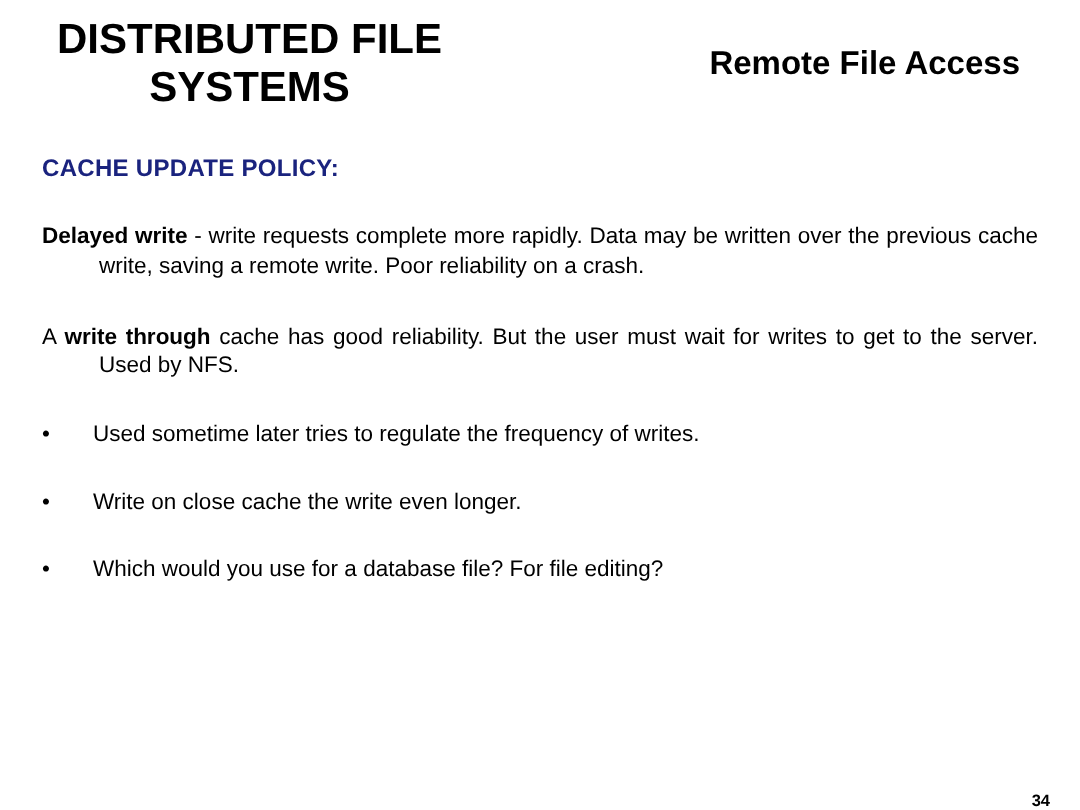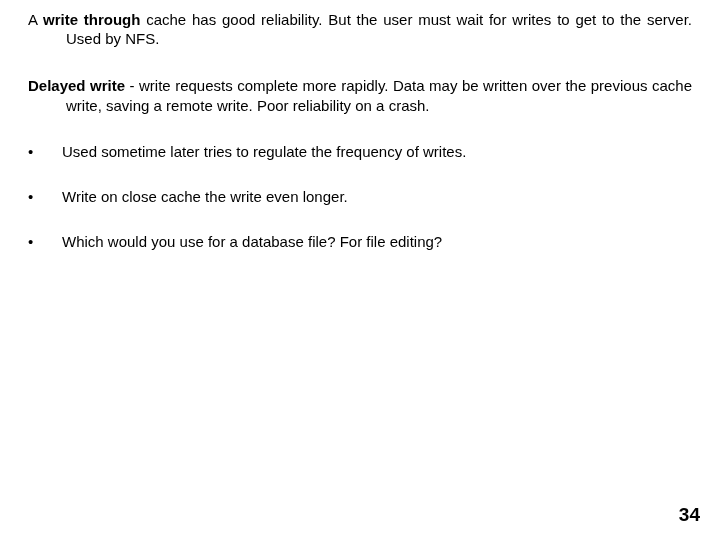--- a/index.html
+++ b/index.html
@@ -10,38 +10,46 @@
   .subtitle { font-size: 22px; font-weight: bold; text-align: right; padding-right: 12px; }
   .section-heading { font-size: 16px; font-weight: bold; margin-bottom: 26px; color: #1a237e; letter-spacing: 0.2px; }
   .para { font-size: 15px; line-height: 1.28; text-align: justify; margin-bottom: 28px; }
   .indent-wrap { padding-left: 0; }
   .hang { display: block; padding-left: 38px; text-indent: -38px; }
   .b { font-weight: bold; }
   ul.bullets { list-style: none; padding: 0; margin: 0 0 0 0; }
   ul.bullets li { display: flex; align-items: flex-start; font-size: 15px; margin-bottom: 28px; }
   ul.bullets li .dot { width: 20px; flex: 0 0 20px; text-align: left; }
   ul.bullets li .bt { flex: 1; padding-left: 14px; }
-  .pagenum { position: absolute; right: 20px; bottom: 14px; font-size: 19px; font-weight: bold; margin-top: 44px; }
+  .pagenum { position: absolute; right: 20px; bottom: 0; font-size: 11px; font-weight: bold; margin-top: 44px; }
 </style>
 </head>
 <body>
 
 <div class="slide">
 
+  <div class="header">
+    <div class="title">
+      <span>DISTRIBUTED FILE</span><br>
+      <span>SYSTEMS</span>
+    </div>
+    <div class="subtitle">Remote File Access</div>
+  </div>
 
+  <div class="section-heading">CACHE UPDATE POLICY:</div>
 
   <div class="para indent-wrap">
     <span class="hang">
-      <span>A </span><span class="b">write through</span><span> cache has good reliability. But the user must wait for writes to get to the server. Used by NFS.</span>
+      <span class="b">Delayed write</span><span> - write requests complete more rapidly. Data may be written over the previous cache write, saving a remote write. Poor reliability on a crash.</span>
     </span>
   </div>
 
   <div class="para indent-wrap">
     <span class="hang">
-      <span class="b">Delayed write</span><span> - write requests complete more rapidly. Data may be written over the previous cache write, saving a remote write. Poor reliability on a crash.</span>
+      <span>A </span><span class="b">write through</span><span> cache has good reliability. But the user must wait for writes to get to the server. Used by NFS.</span>
     </span>
   </div>
 
   <ul class="bullets">
     <li>
       <span class="dot">•</span>
       <span class="bt">Used sometime later tries to regulate the frequency of writes.</span>
     </li>
     <li>
       <span class="dot">•</span>

